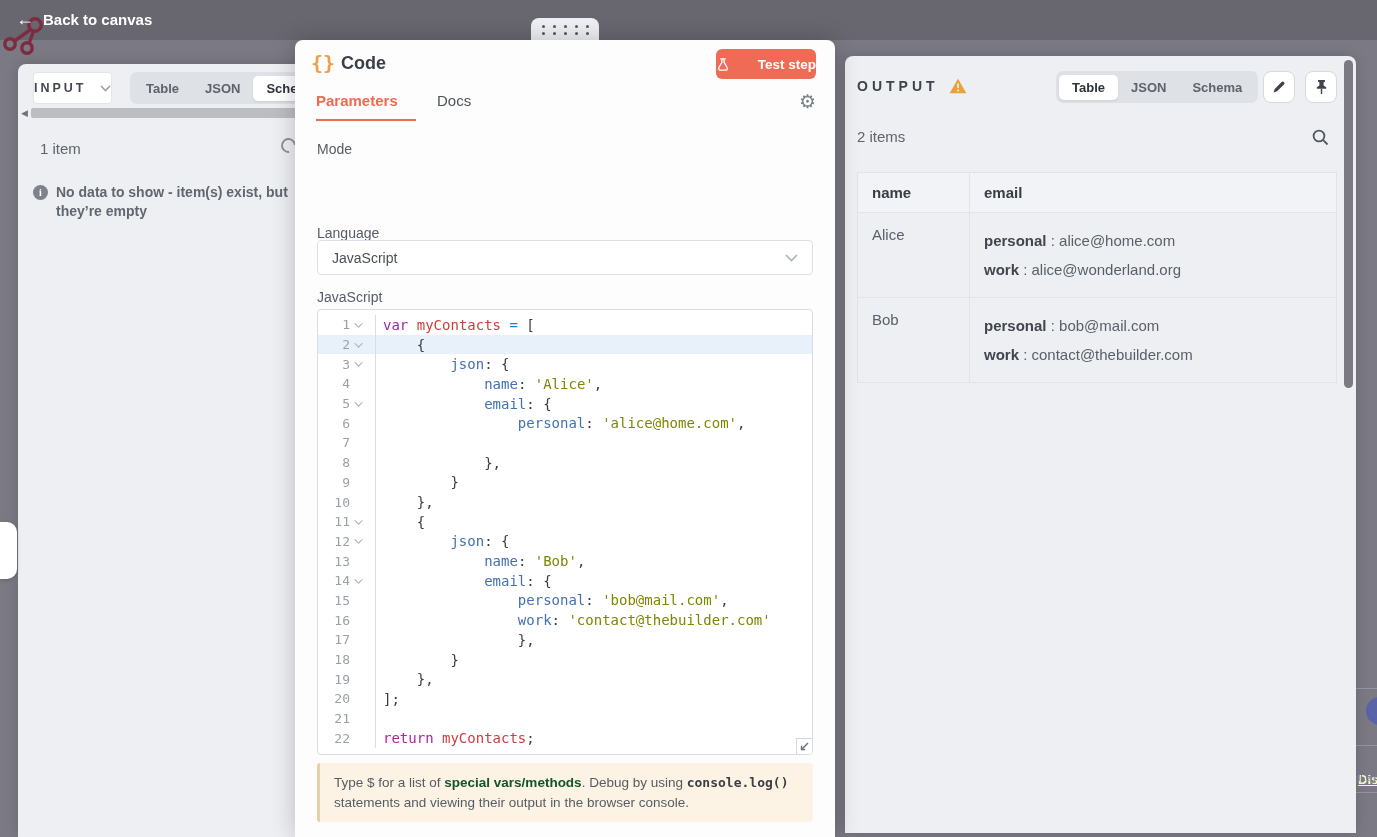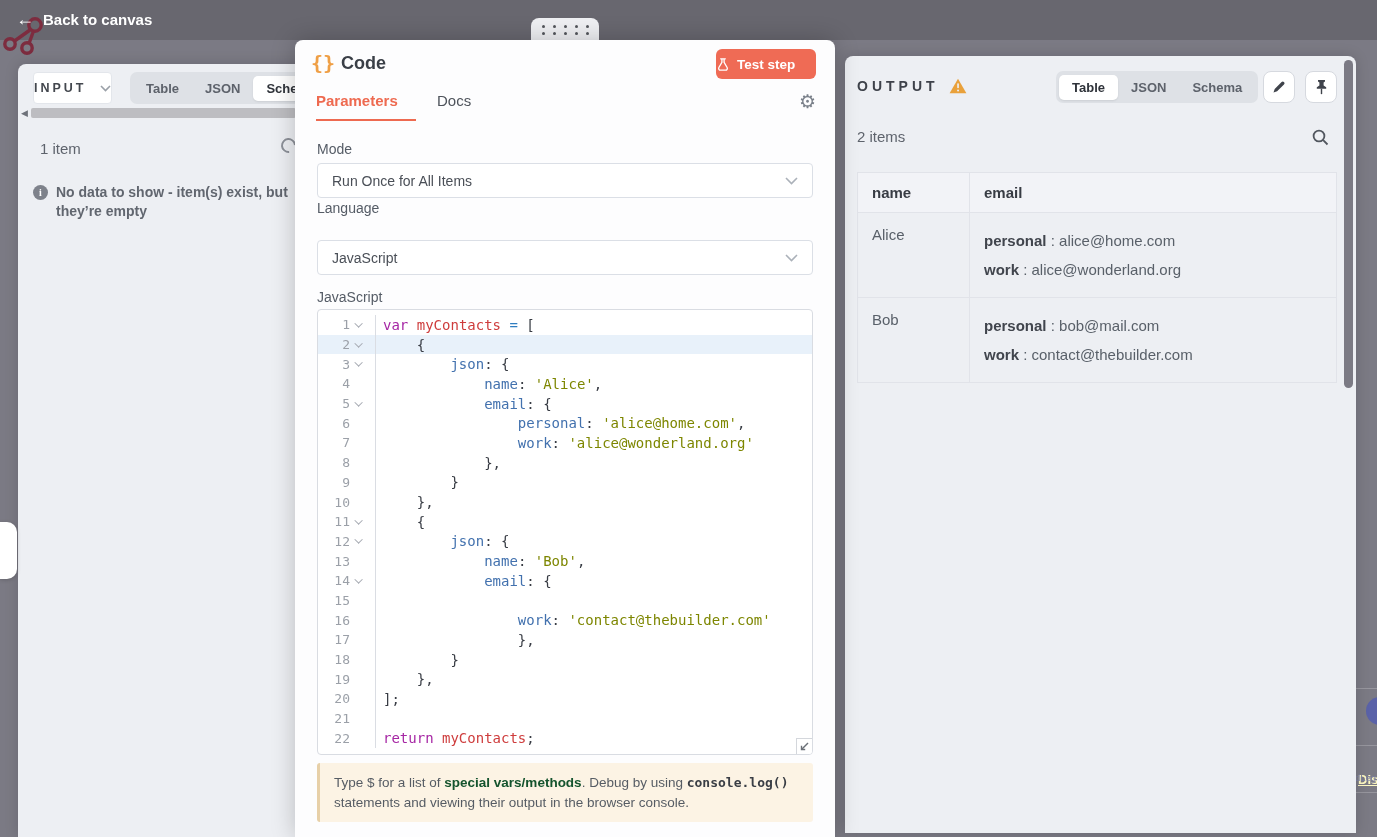--- a/index.html
+++ b/index.html
@@ -55,21 +55,21 @@
   .kv-line b { color:#41454d; }
 
   
   .drag-tab { left:531px; top:18px; width:68px; height:23px; background:#eff0f3; border-radius:8px 8px 0 0; display:flex; align-items:center; justify-content:center; z-index:4; }
   .dots { display:grid; grid-template-columns:repeat(5, 3px); grid-template-rows:repeat(2, 3px); column-gap:8px; row-gap:4px; }
   .dots i { width:3px; height:3px; border-radius:50%; background:#53565c; }
 
   .modal { left:295px; top:40px; width:540px; height:797px; background:#fdfdfe; border-radius:8px 8px 0 0; box-shadow:0 0 24px rgba(0,0,0,.22); z-index:5; }
   .modal-icon { left:16px; top:11px; font-size:20px; font-weight:700; color:#ef9f45; font-family:"DejaVu Sans Mono", monospace; }
   .modal-title { left:46px; top:13px; font-size:18px; font-weight:700; color:#3a3f47; }
-  .test-btn { left:421px; top:9px; width:100px; height:30px; background:#ef6b55; border:none; border-radius:6px; color:#fff; font-size:13.5px; font-weight:600; display:flex; align-items:center; justify-content:flex-start; gap:7px; cursor:pointer; font-family:"Liberation Sans", sans-serif; }
+  .test-btn { left:421px; top:9px; width:100px; height:30px; background:#ef6b55; border:none; border-radius:6px; color:#fff; font-size:13.5px; font-weight:600; display:flex; align-items:center; justify-content:space-between; gap:7px; cursor:pointer; font-family:"Liberation Sans", sans-serif; }
   .mtab { top:52px; font-size:15px; cursor:pointer; }
   .mtab.param { left:21px; color:#ee6a50; font-weight:600; }
   .mtab.docs { left:142px; color:#4e535b; }
   .mtab-underline { left:21px; top:79px; width:100px; height:2px; background:#ee6a50; }
   .gear { left:504px; top:50px; font-size:19px; color:#7a808a; cursor:pointer; }
 
   .fld-label { font-size:14px; color:#555c66; }
   .select { width:496px; height:35px; background:#fff; border:1px solid #dbdfe6; border-radius:4px; display:flex; align-items:center; padding:0 14px; font-size:14px; color:#4a4f57; cursor:pointer; }
   .select svg { margin-left:auto; }
 
@@ -227,28 +227,22 @@
       <path d="M6 1.2 h6 M7.6 1.2 v4.4 L3.7 12.4 A2.3 2.3 0 0 0 5.7 15.8 h6.6 a2.3 2.3 0 0 0 2-3.4 L10.4 5.6 V1.2" stroke="#fff" stroke-width="1.7" fill="none" stroke-linecap="round"></path>
     </svg>
     <span>Test step</span>
   </button>
   <div class="abs mtab param">Parameters</div>
   <div class="abs mtab docs">Docs</div>
   <div class="abs mtab-underline"></div>
   <div class="abs gear">⚙</div>
 
   <div class="abs fld-label" style="left:22px; top:101px;">Mode</div>
-  <div class="abs select" style="left:22px; top:123px;">
-    <span>Run Once for All Items</span>
-    <svg width="13" height="8" viewBox="0 0 13 8">
-        <polyline points="1,1 6.5,6.5 12,1" fill="none" stroke="#abb1b9" stroke-width="1.6"></polyline>
-      </svg>
-  </div>
-
-  <div class="abs fld-label" style="left:22px; top:160px;">Language</div>
+
+  <div class="abs fld-label" style="left:22px; top:185px;">Language</div>
   <div class="abs select" style="left:22px; top:200px;">
     <span>JavaScript</span>
     <svg width="13" height="8" viewBox="0 0 13 8">
         <polyline points="1,1 6.5,6.5 12,1" fill="none" stroke="#abb1b9" stroke-width="1.6"></polyline>
       </svg>
   </div>
 
   <div class="abs fld-label" style="left:22px; top:249px;">JavaScript</div>
   <div class="abs editor">
     <div id="code-lines">
@@ -300,21 +294,20 @@
             <span class="lnum">6</span>
             <span class="fold"></span>
           </div>
           <div class="lcode"><span class="tk-tx">                </span><span class="tk-pr">personal</span><span class="tk-tx">: </span><span class="tk-st">'alice@home.com'</span><span class="tk-tx">,</span></div>
         </div>
         <div class="cl">
           <div class="gut">
             <span class="lnum">7</span>
             <span class="fold"></span>
           </div>
-          <div class="lcode"><span class="tk-tx">                </span><span class="tk-pr">work</span><span class="tk-tx">: </span><span class="tk-st">'alice@wonderland.org'</span></div>
         </div>
         <div class="cl">
           <div class="gut">
             <span class="lnum">8</span>
             <span class="fold"></span>
           </div>
           <div class="lcode"><span class="tk-tx">            },</span></div>
         </div>
         <div class="cl">
           <div class="gut">
@@ -362,20 +355,21 @@
               <span class="chev"></span>
             </span>
           </div>
           <div class="lcode"><span class="tk-tx">            </span><span class="tk-pr">email</span><span class="tk-tx">: {</span></div>
         </div>
         <div class="cl">
           <div class="gut">
             <span class="lnum">15</span>
             <span class="fold"></span>
           </div>
+          <div class="lcode"><span class="tk-tx">                </span><span class="tk-pr">personal</span><span class="tk-tx">: </span><span class="tk-st">'bob@mail.com'</span><span class="tk-tx">,</span></div>
         </div>
         <div class="cl">
           <div class="gut">
             <span class="lnum">16</span>
             <span class="fold"></span>
           </div>
           <div class="lcode"><span class="tk-tx">                </span><span class="tk-pr">work</span><span class="tk-tx">: </span><span class="tk-st">'contact@thebuilder.com'</span></div>
         </div>
         <div class="cl">
           <div class="gut">

